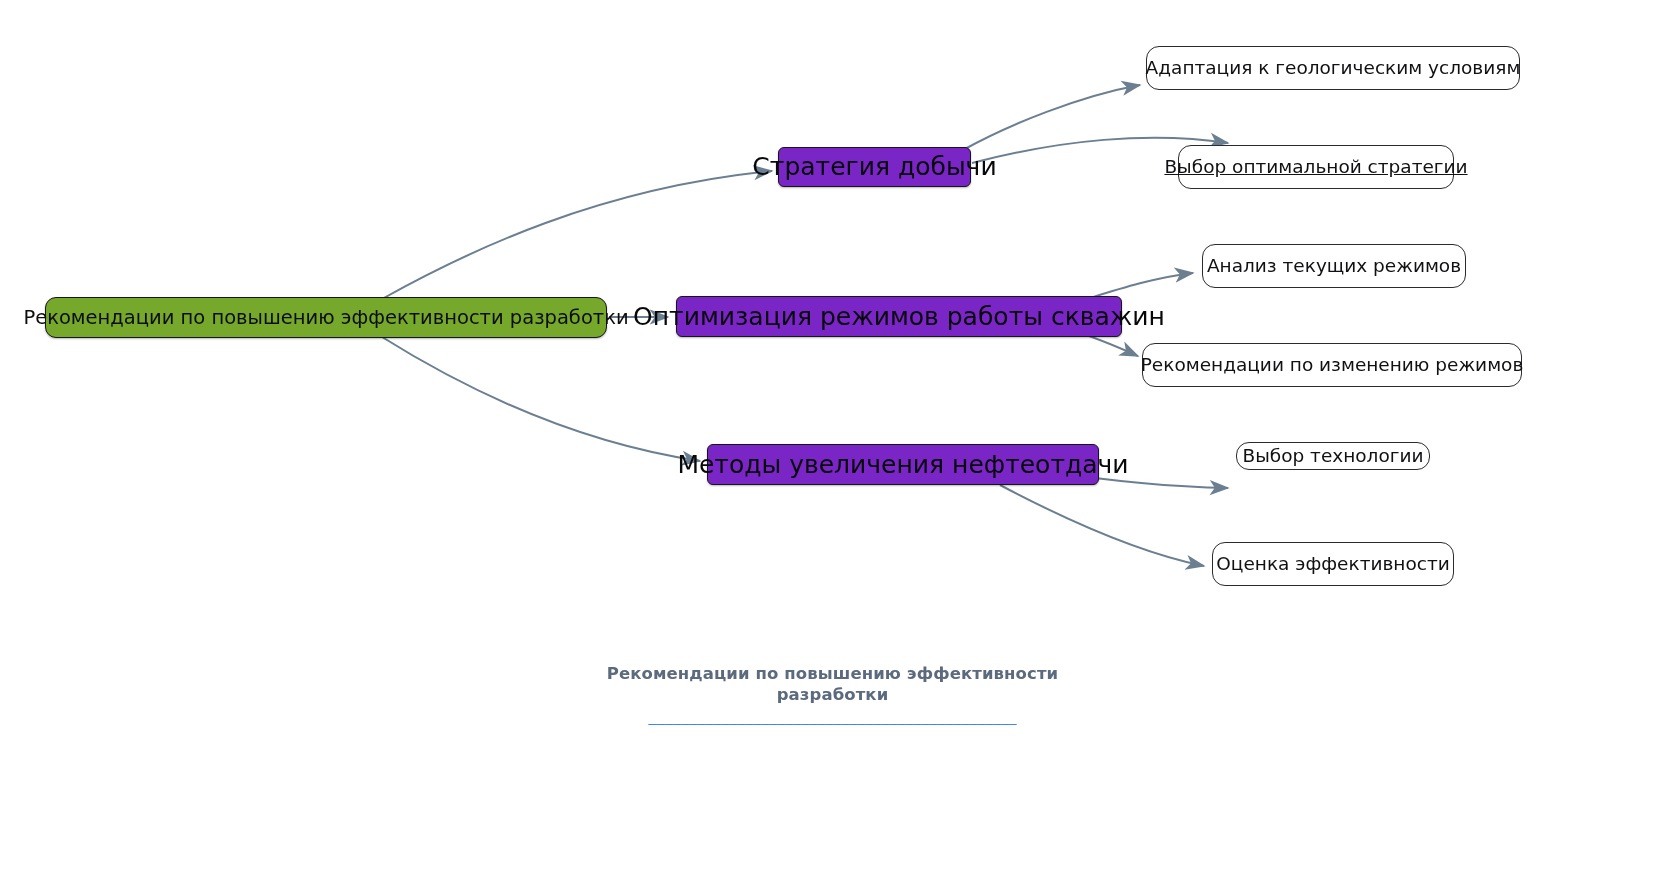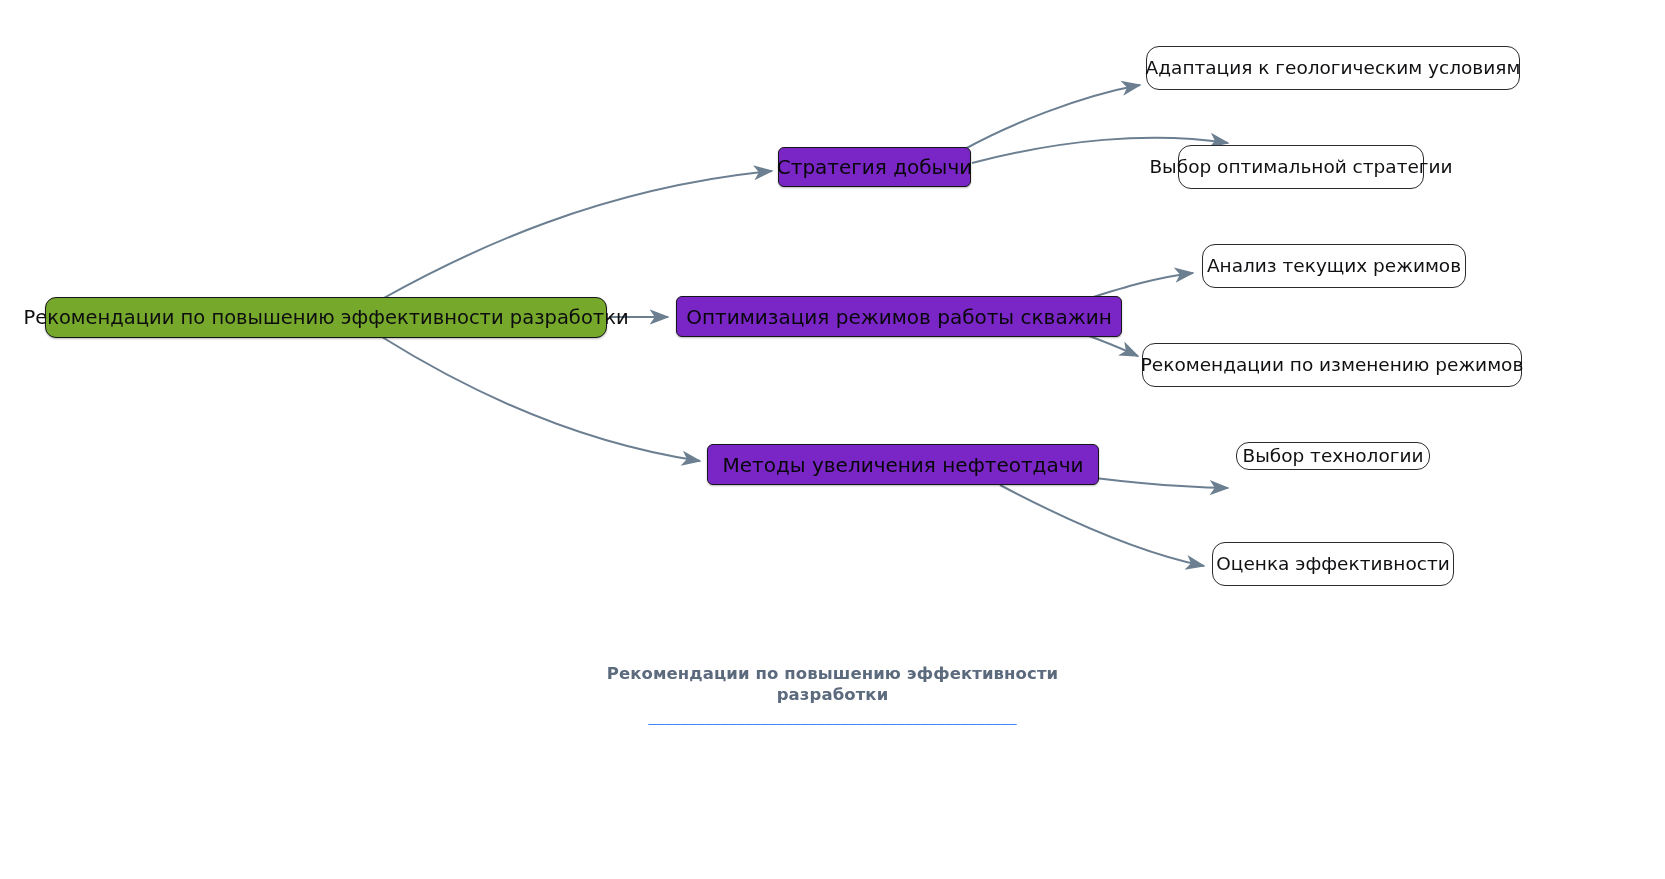--- a/index.html
+++ b/index.html
@@ -31,21 +31,21 @@
     color:#0d0d0f;
     font-size:19.5px;
     box-shadow:0 1px 2px rgba(0,0,0,.28);
   }
   
   .node.branch{
     background:#7a25c6;
     border:1.6px solid #16161a;
     border-radius:6px;
     color:#08080a;
-    font-size:20px;
+    font-size:25px;
     box-shadow:0 1px 2px rgba(0,0,0,.28);
   }
   
   .node.leaf{
     background:#ffffff;
     border:1.7px solid #2b2b2f;
     border-radius:13px;
     color:#111114;
     font-size:18.5px;
   }
@@ -106,21 +106,21 @@
 
     <path d="M1000,485 C 1070,522 1140,553 1204,566" fill="none" stroke="#6b7f91" stroke-width="2" marker-end="url(#ah)"></path>
   </svg>
 
   <div class="node root" style="left:45px;top:297px;width:562px;height:41px;">Рекомендации по повышению эффективности разработки</div>
 
   <div class="node branch" style="left:778px;top:147px;width:193px;height:40px;">Стратегия добычи</div>
 
   <div class="node leaf" style="left:1146px;top:46px;width:374px;height:44px;">Адаптация к геологическим условиям</div>
 
-  <div class="node leaf" style="left:1178px;top:145px;width:246px;height:44px;">Выбор оптимальной стратегии</div>
+  <div class="node leaf" style="left:1178px;top:145px;width:276px;height:44px;text-decoration:underline;">Выбор оптимальной стратегии</div>
 
   <div class="node branch" style="left:676px;top:296px;width:446px;height:41px;">Оптимизация режимов работы скважин</div>
 
   <div class="node leaf" style="left:1142px;top:343px;width:380px;height:44px;">Рекомендации по изменению режимов</div>
 
   <div class="node leaf" style="left:1202px;top:244px;width:264px;height:44px;">Анализ текущих режимов</div>
 
   <div class="node branch" style="left:707px;top:444px;width:392px;height:41px;">Методы увеличения нефтеотдачи</div>
 
   <div class="node leaf" style="left:1236px;top:442px;width:194px;height:28px;">Выбор технологии</div>

